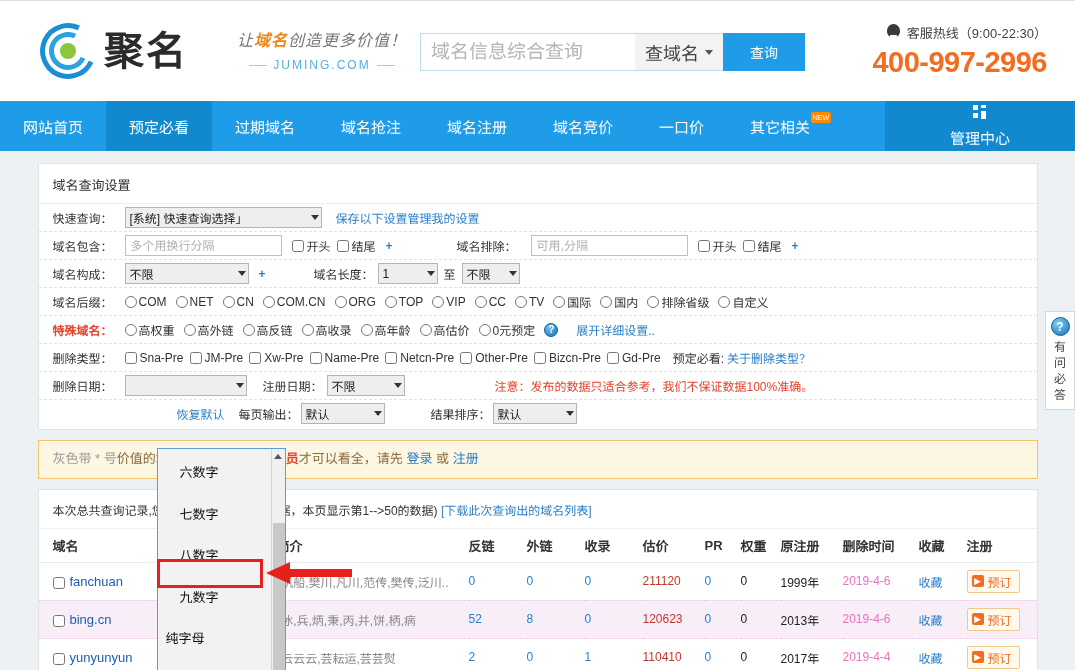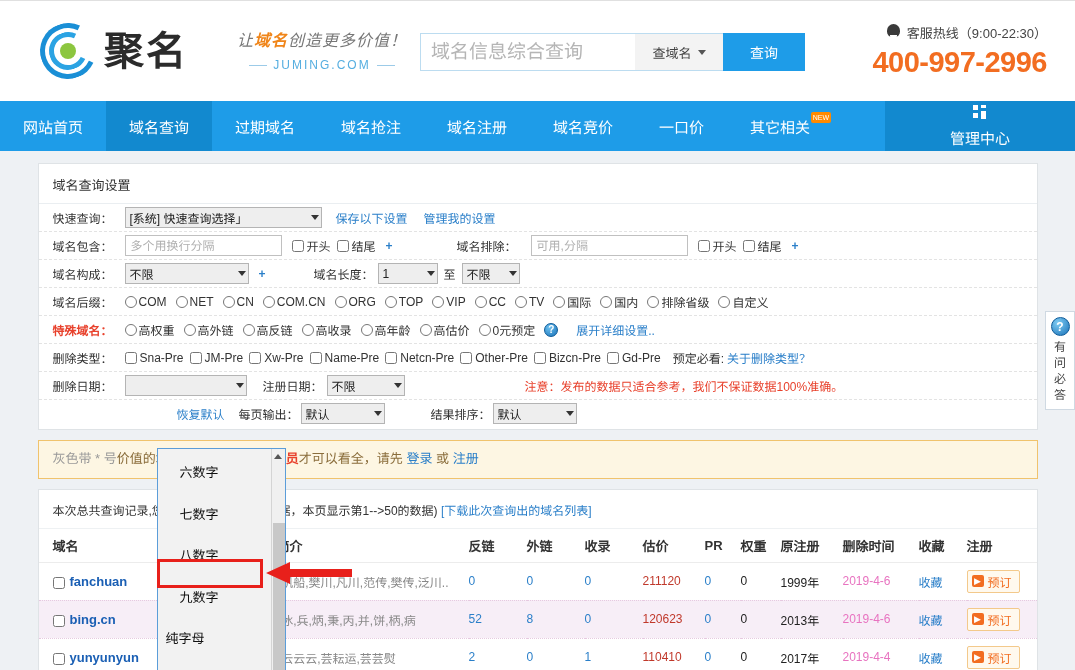--- a/index.html
+++ b/index.html
@@ -49,21 +49,21 @@
   .search-box { position: absolute; left: 420px; top: 32px; display: flex; height: 38px; }
   .search-input {
     width: 215px; height: 38px; border: 1px solid #bcdcf0; border-right: none;
     padding: 0 10px; font-size: 19px; color: #333; outline: none;
     background: #fff;
   }
   .search-input::placeholder { color: #b5b5b5; }
   .search-type {
     width: 88px; height: 38px; border: 1px solid #bcdcf0; border-left: none; border-right: none;
     background: #f3f3f3; display: flex; align-items: center; justify-content: center;
-    gap: 6px; font-size: 13px; color: #444; cursor: pointer;
+    gap: 6px; font-size: 18px; color: #444; cursor: pointer;
   }
   .caret-dn { width: 0; height: 0; border-left: 4px solid transparent; border-right: 4px solid transparent; border-top: 5px solid #555; }
   .search-btn {
     width: 82px; height: 38px; background: #1e9ce8; color: #fff; border: none;
     font-size: 14px; cursor: pointer; font-family: inherit;
   }
 
   .hotline { position: absolute; right: 28px; top: 22px; text-align: right; }
   .hotline .hl-top { display: flex; align-items: center; justify-content: flex-end; gap: 6px; font-size: 13px; color: #444; }
   .bell-icon { width: 15px; height: 17px; position: relative; display: inline-block; }
@@ -181,21 +181,21 @@
   .resline { font-size: 12px; padding: 11px 14px 10px; border-bottom: 1px solid #eef1f3; }
   .resline .r { color: #e8412c; }
 
   table.rt { width: 100%; border-collapse: collapse; font-size: 12px; }
   table.rt th {
     font-size: 13px; color: #333; font-weight: bold; text-align: left; padding: 7px 0 7px 0;
     border-bottom: 1px solid #ececec; white-space: nowrap;
   }
   table.rt td { padding: 7px 0; border-bottom: 1px dotted #e6c9e0; white-space: nowrap; vertical-align: middle; }
   tr.alt td { background: #f7eef7; }
-  .dn-name { color: #1a5fb4; font-weight: bold; font-size: 13px; }
+  .dn-name { color: #1a5fb4; font-weight: normal; font-size: 13px; }
   .c-blue { color: #2a7fc9; }
   .c-dark { color: #222; }
   .c-red { color: #c0392b; }
   .c-pink { color: #e873c0; }
   .c-desc { color: #888; }
   .fav { color: #2a7fc9; cursor: pointer; }
   .btn-book {
     display: inline-flex; align-items: center; gap: 4px; border: 1px solid #f3c98b;
     background: #fff9ee; color: #f26d21; font-size: 12px; padding: 2px 7px 2px 4px; cursor: pointer;
     border-radius: 2px;
@@ -258,21 +258,21 @@
       <div class="hl-num">400-997-2996</div>
     </div>
   </div>
 
   <div class="nav">
     <div class="nav-left">
       <div class="nav-item">
           <span>网站首页</span>
         </div>
       <div class="nav-item active">
-          <span>域名查询</span>
+          <span>预定必看</span>
         </div>
       <div class="nav-item">
           <span>过期域名</span>
         </div>
       <div class="nav-item">
           <span>域名抢注</span>
         </div>
       <div class="nav-item">
           <span>域名注册</span>
         </div>
@@ -304,21 +304,21 @@
       <div class="panel">
         <div class="panel-title">域名查询设置</div>
 
         <div class="frow">
           <div class="flabel">快速查询：</div>
           <div class="fakesel" style="width:197px">
             <span>[系统] 快速查询选择」</span>
               <span class="cv"></span>
           </div>
           <span class="lnk" style="margin-left:14px">保存以下设置</span>
-          <span class="lnk" style="margin-left:16px">管理我的设置</span>
+          <span class="lnk" style="">管理我的设置</span>
         </div>
 
         <div class="frow">
           <div class="flabel">域名包含：</div>
           <input class="txtin" style="width: 157px;" placeholder="多个用换行分隔">
           <label class="cbx" style="margin-left:10px">
               <input type="checkbox" style="">
               <span>开头</span>
             </label>
           <label class="cbx">
@@ -497,21 +497,21 @@
           <div class="flabel">删除日期：</div>
           <div class="fakesel" style="width:122px">
             <span></span>
               <span class="cv"></span>
           </div>
           <span style="margin-left:16px">注册日期：</span>
           <div class="fakesel" style="width:78px;margin-left:4px">
             <span>不限</span>
               <span class="cv"></span>
           </div>
-          <span class="warn" style="margin-left:120px">注意：发布的数据只适合参考，我们不保证数据100%准确。</span>
+          <span class="warn" style="margin-left:90px">注意：发布的数据只适合参考，我们不保证数据100%准确。</span>
         </div>
 
         <div class="frow" style="border-bottom:none;padding-bottom:5px">
           <div class="flabel"></div>
           <span class="lnk" style="margin-left:52px">恢复默认</span>
           <span style="margin-left:14px">每页输出：</span>
           <div class="fakesel" style="width:84px;margin-left:2px">
             <span>默认</span>
               <span class="cv"></span>
           </div>

